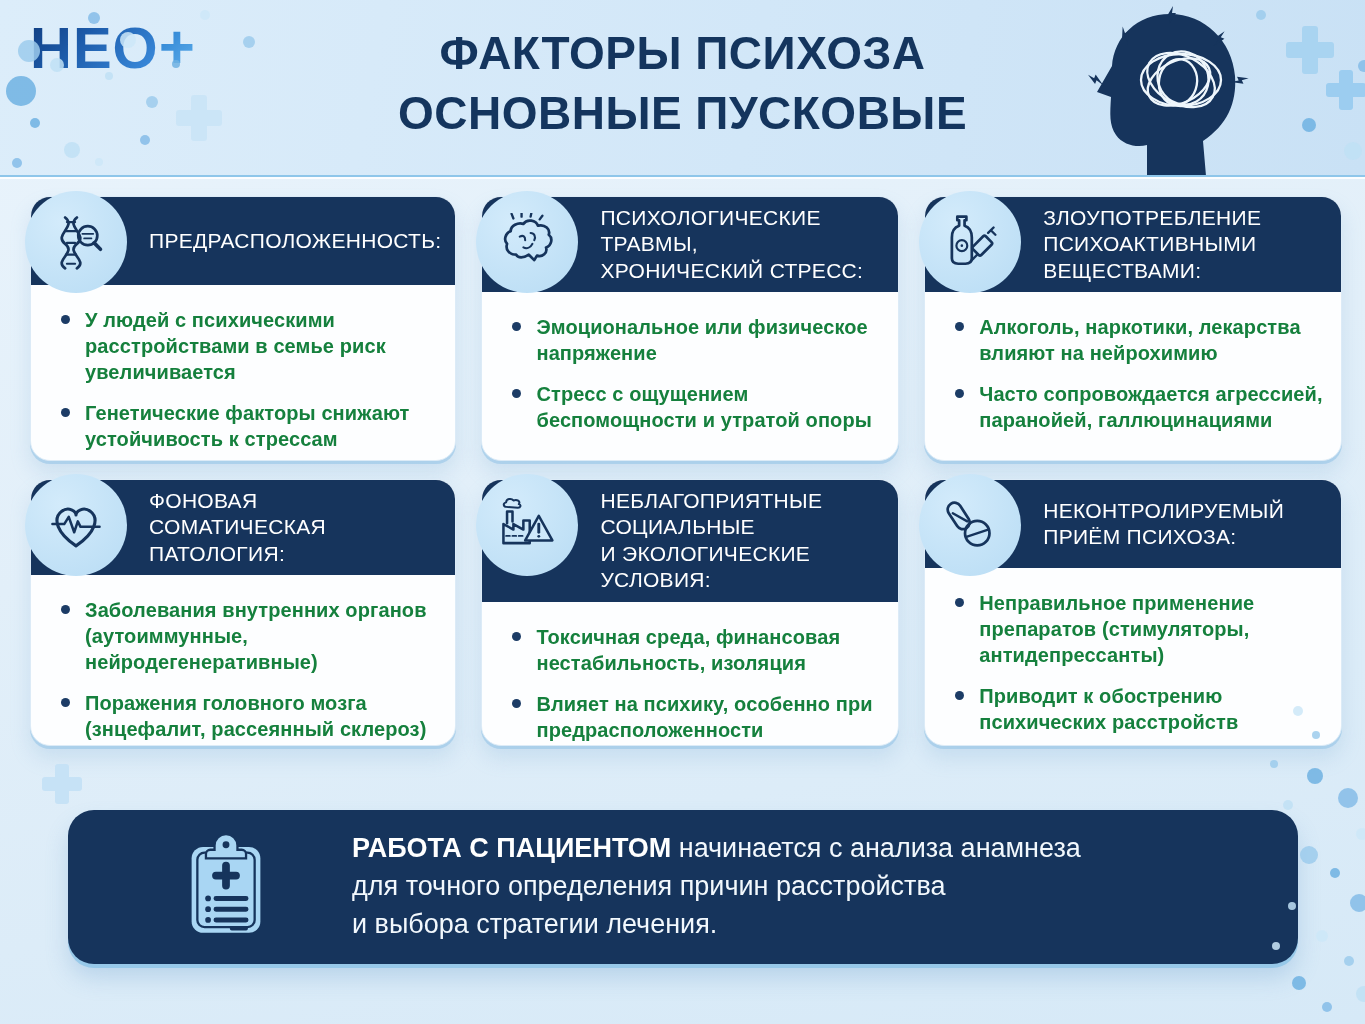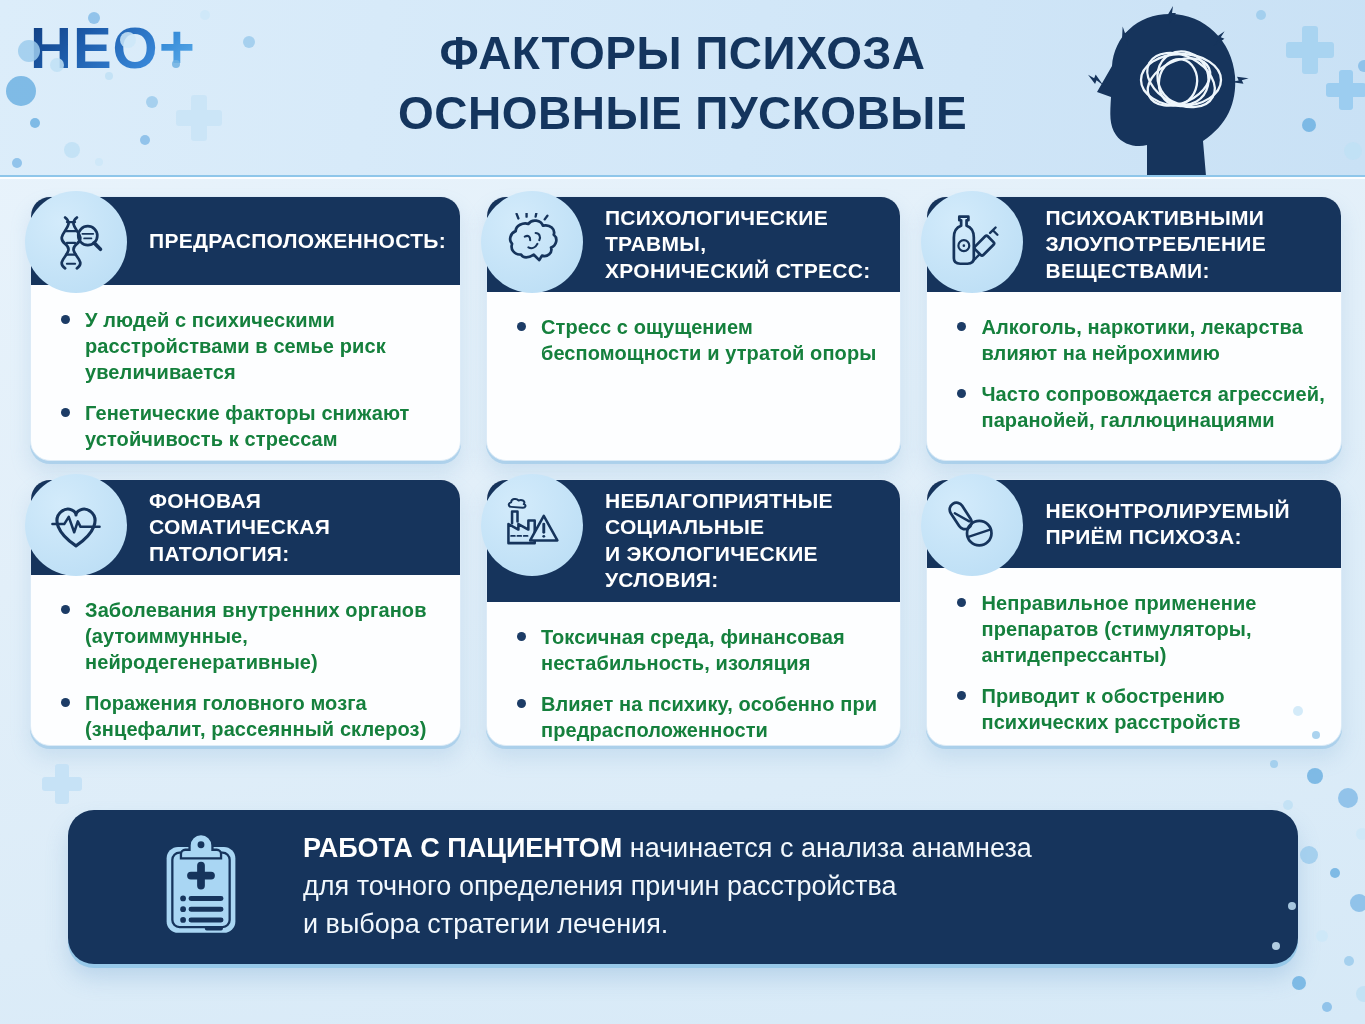--- a/index.html
+++ b/index.html
@@ -49,37 +49,38 @@
   .card-head {
     position:relative; min-height:88px; background:#16345c;
     border-radius:19px 19px 0 0; display:flex; align-items:center;
     padding:8px 14px 8px 118px; box-sizing:border-box;
   }
   .icon-circle {
     position:absolute; left:-6px; top:-6px; width:102px; height:102px;
     border-radius:50%; background: radial-gradient(circle at 35% 30%, #d3ebfb, #b8dcf4);
     display:flex; align-items:center; justify-content:center; z-index:2;
   }
-  .card-title { margin:0; color:#ffffff; font-size:21px; font-weight:700; line-height:1.26; letter-spacing:.3px; }
+  .card-title { margin:0; color:#ffffff; font-size:21px; font-weight:400; line-height:1.26; letter-spacing:.3px; }
   .card-title span { display:block; }
   .card-body { margin:0; padding:22px 16px 14px 24px; list-style:none; }
   .card-body li {
     position:relative; padding-left:30px; margin-bottom:15px;
     color:#15803d; font-size:20px; font-weight:700; line-height:1.3; letter-spacing:.1px;
   }
   .card-body li::before {
     content:""; position:absolute; left:6px; top:8px; width:9px; height:9px;
     border-radius:50%; background:#1c3c66;
   }
   
   .banner {
     position:absolute; left:68px; top:810px; width:1230px; height:154px;
     background:#16345c; border-radius:26px; display:flex; align-items:center;
-    box-sizing:border-box; padding-left:87px;
+    box-sizing:border-box; padding-left:112px;
     box-shadow: 0 4px 0 rgba(146,198,232,.9), 0 14px 22px rgba(110,160,205,.3);
+    gap: 24px;
   }
   .banner-icon { margin-right:56px; display:flex; }
   .banner-text { margin:0; color:#f2f8fd; font-size:27px; line-height:1.4; font-weight:400; }
   .banner-text .line { display:block; }
   .banner-text strong { font-weight:800; color:#ffffff; }
   
   .dot { position:absolute; border-radius:50%; }
   .plus { position:absolute; }
   .plus .hb, .plus .vb { position:absolute; border-radius:3px; }
 </style>
@@ -150,39 +151,40 @@
             <path d="M17 6 L15 1 M26 4 L26 -1 M36 4 L37 -1 M46 7 L49 3" stroke-width="2.6"></path>
           </svg>
         </span>
         <h2 class="card-title">
           <span>ПСИХОЛОГИЧЕСКИЕ ТРАВМЫ,</span>
           <span>ХРОНИЧЕСКИЙ СТРЕСС:</span>
           <span></span>
         </h2>
       </div>
       <ul class="card-body">
+        <li>Эмоциональное или физическое напряжение</li>
         <li>Стресс с ощущением беспомощности и утратой опоры</li>
       </ul>
     </article>
 
     <article class="card">
       <div class="card-head">
         <span class="icon-circle">
           <svg width="58" height="58" viewBox="0 0 64 64" fill="none" stroke="#16345c" stroke-width="3" stroke-linecap="round" stroke-linejoin="round">
             <path d="M18 4 H28 V8 H26 V14 C32 16 34 21 34 27 V50 C34 54 31 56 27 56 H19 C15 56 12 54 12 50 V27 C12 21 14 16 20 14 V8 H18 Z"></path>
             <circle cx="23" cy="36" r="6" stroke-width="2.4"></circle>
             <circle cx="23" cy="36" r="1.4" fill="#16345c" stroke="none"></circle>
             <rect x="39" y="26" width="13" height="20" rx="2" transform="rotate(45 45.5 36)"></rect>
             <path d="M52 22 L58 16 M55 19 L60 24 M40 46 L33 53 M36 50 L33 53" stroke-width="2.6"></path>
             <path d="M44 8 L56 8 M50 2 L50 14" stroke-width="0"></path>
           </svg>
         </span>
         <h2 class="card-title">
+          <span>ЗЛОУПОТРЕБЛЕНИЕ</span>
           <span>ПСИХОАКТИВНЫМИ</span>
-          <span>ЗЛОУПОТРЕБЛЕНИЕ</span>
           <span>ВЕЩЕСТВАМИ:</span>
         </h2>
       </div>
       <ul class="card-body">
         <li>Алкоголь, наркотики, лекарства влияют на нейрохимию</li>
         <li>Часто сопровождается агрессией, паранойей, галлюцинациями</li>
       </ul>
     </article>
 
     <article class="card">

